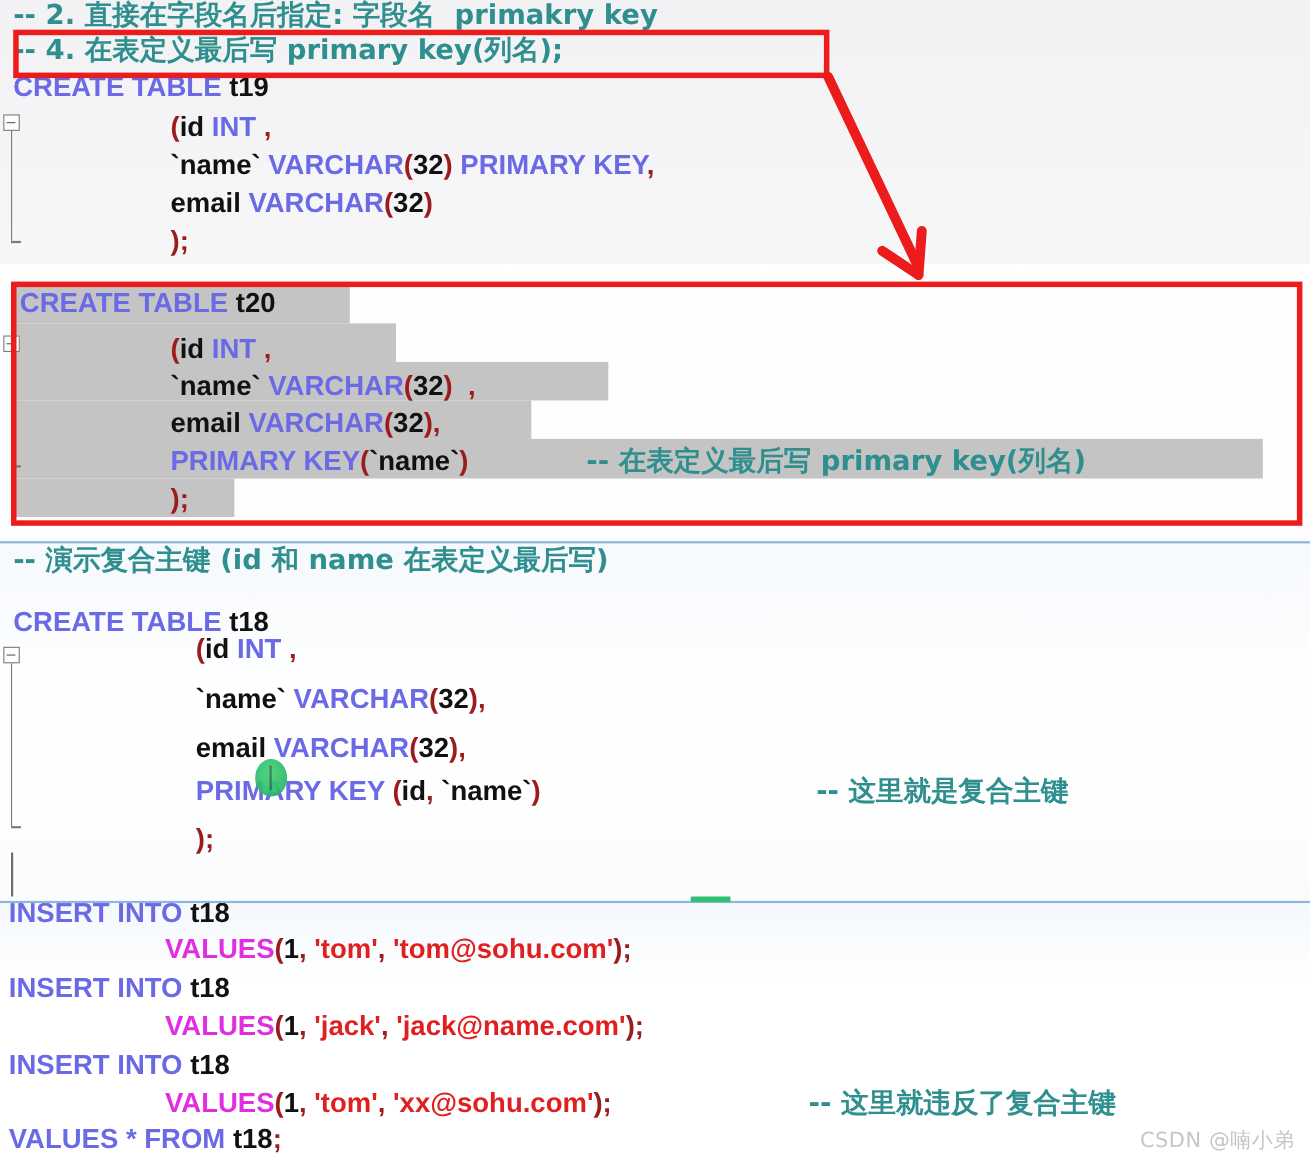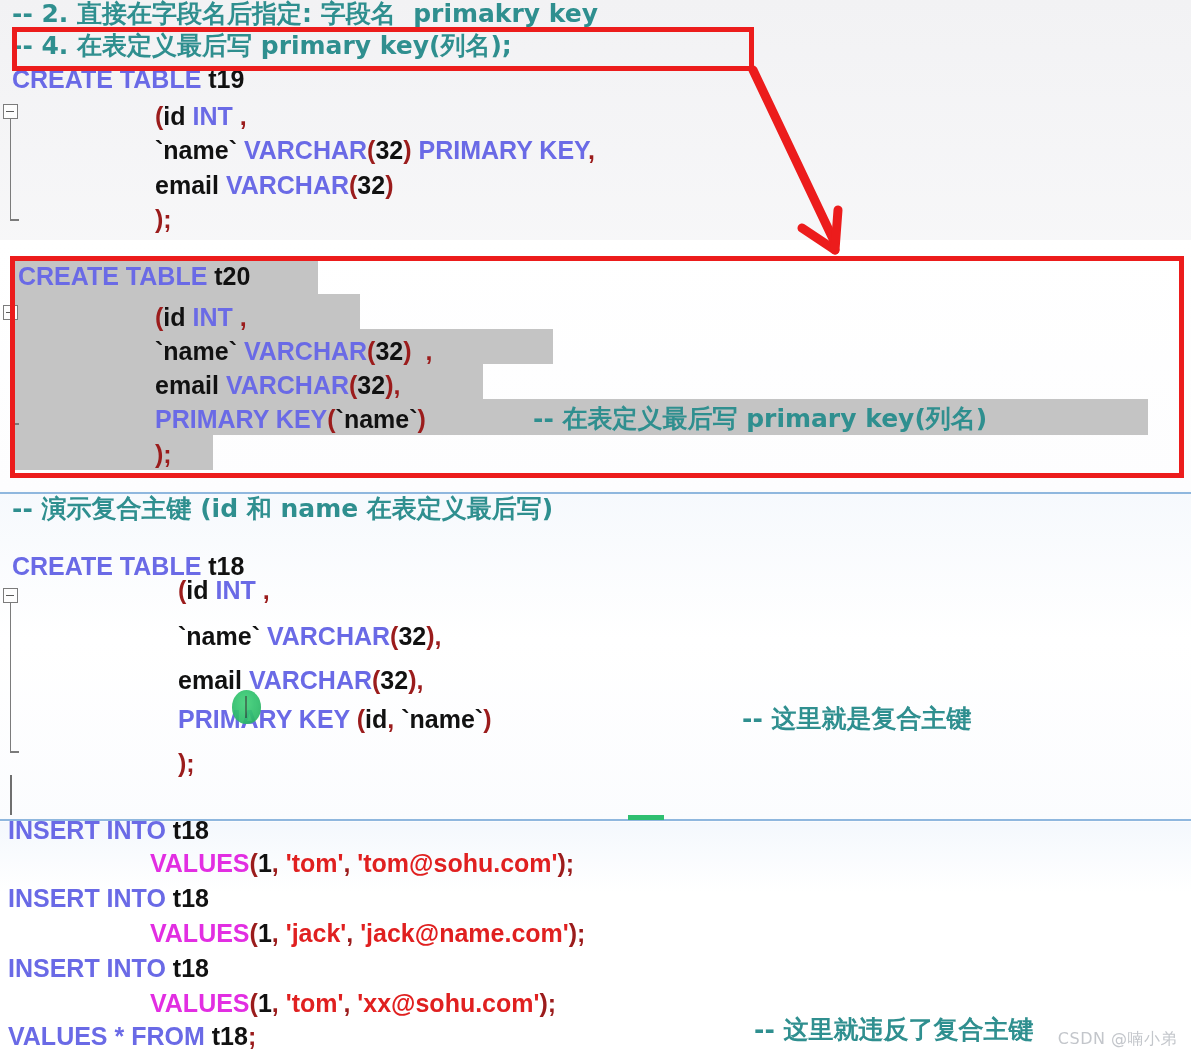--- a/index.html
+++ b/index.html
@@ -156,21 +156,21 @@
     width: 2px; height: 22px;
     background: rgba(40,40,40,.55);
   }
 
   
   .watermark {
     position: absolute;
     right: 14px;
     bottom: 6px;
     font-family: "DejaVu Sans", "Liberation Sans", sans-serif;
-    font-size: 16px;
+    font-size: 19px;
     color: #c3c6cb;
     letter-spacing: .5px;
     z-index: 8;
     white-space: pre;
   }
 </style>
 </head>
 <body>
 
 <div id="editor">
@@ -232,21 +232,21 @@
       <div class="line" style="left: 178px; top: 663px;"><span class="ident">email </span><span class="kw">VARCHAR</span><span class="punc">(</span><span class="num">32</span><span class="punc">)</span><span class="punc">,</span></div>
       <div class="line" style="left: 178px; top: 702px;"><span class="kw">PRIMARY KEY</span><span class="ident"> </span><span class="punc">(</span><span class="ident">id</span><span class="punc">,</span><span class="ident"> `name`</span><span class="punc">)</span></div>
       <div class="line cjk" style="left: 742px; top: 702px;"><span class="cmt">-- 这里就是复合主键</span></div>
       <div class="line" style="left: 178px; top: 746px;"><span class="punc">);</span></div>
       <div class="line" style="left: 8px; top: 813px;"><span class="kw">INSERT INTO </span><span class="ident">t18</span></div>
       <div class="line" style="left: 150px; top: 846px; text-align: right;"><span class="vals">VALUES</span><span class="punc">(</span><span class="num">1</span><span class="punc">,</span><span class="ident"> </span><span class="str">'tom'</span><span class="punc">,</span><span class="ident"> </span><span class="str">'tom@sohu.com'</span><span class="punc">);</span></div>
       <div class="line" style="left: 8px; top: 881px;"><span class="kw">INSERT INTO </span><span class="ident">t18</span></div>
       <div class="line" style="left: 150px; top: 916px;"><span class="vals">VALUES</span><span class="punc">(</span><span class="num">1</span><span class="punc">,</span><span class="ident"> </span><span class="str">'jack'</span><span class="punc">,</span><span class="ident"> </span><span class="str">'jack@name.com'</span><span class="punc">);</span></div>
       <div class="line" style="left: 8px; top: 951px;"><span class="kw">INSERT INTO </span><span class="ident">t18</span></div>
       <div class="line" style="left: 150px; top: 986px;"><span class="vals">VALUES</span><span class="punc">(</span><span class="num">1</span><span class="punc">,</span><span class="ident"> </span><span class="str">'tom'</span><span class="punc">,</span><span class="ident"> </span><span class="str">'xx@sohu.com'</span><span class="punc">);</span></div>
-      <div class="line cjk" style="left: 754px; top: 986px; margin-top: 27px;"><span class="cmt">-- 这里就违反了复合主键</span></div>
+      <div class="line cjk" style="left: 735px; top: 986px;"><span class="cmt">-- 这里就违反了复合主键</span></div>
       <div class="line" style="left: 8px; top: 1019px;"><span class="kw">VALUES </span><span class="star">*</span><span class="kw"> FROM </span><span class="ident">t18</span><span class="punc">;</span></div>
     </div>
 
   <div class="cursor-blob" style="left:232px; top:690px;"></div>
 
   <div class="redbox" style="left:12px; top:27px; width:742px; height:44px;"></div>
   <div class="redbox" style="left:10px; top:256px; width:1174px; height:222px;"></div>
 
   <svg class="arrow-svg" width="160" height="210" style="left:735px; top:60px;" viewBox="0 0 160 210">
     <line x1="18" y1="10" x2="100" y2="183" stroke="#ec1c1c" stroke-width="9" stroke-linecap="round"></line>

